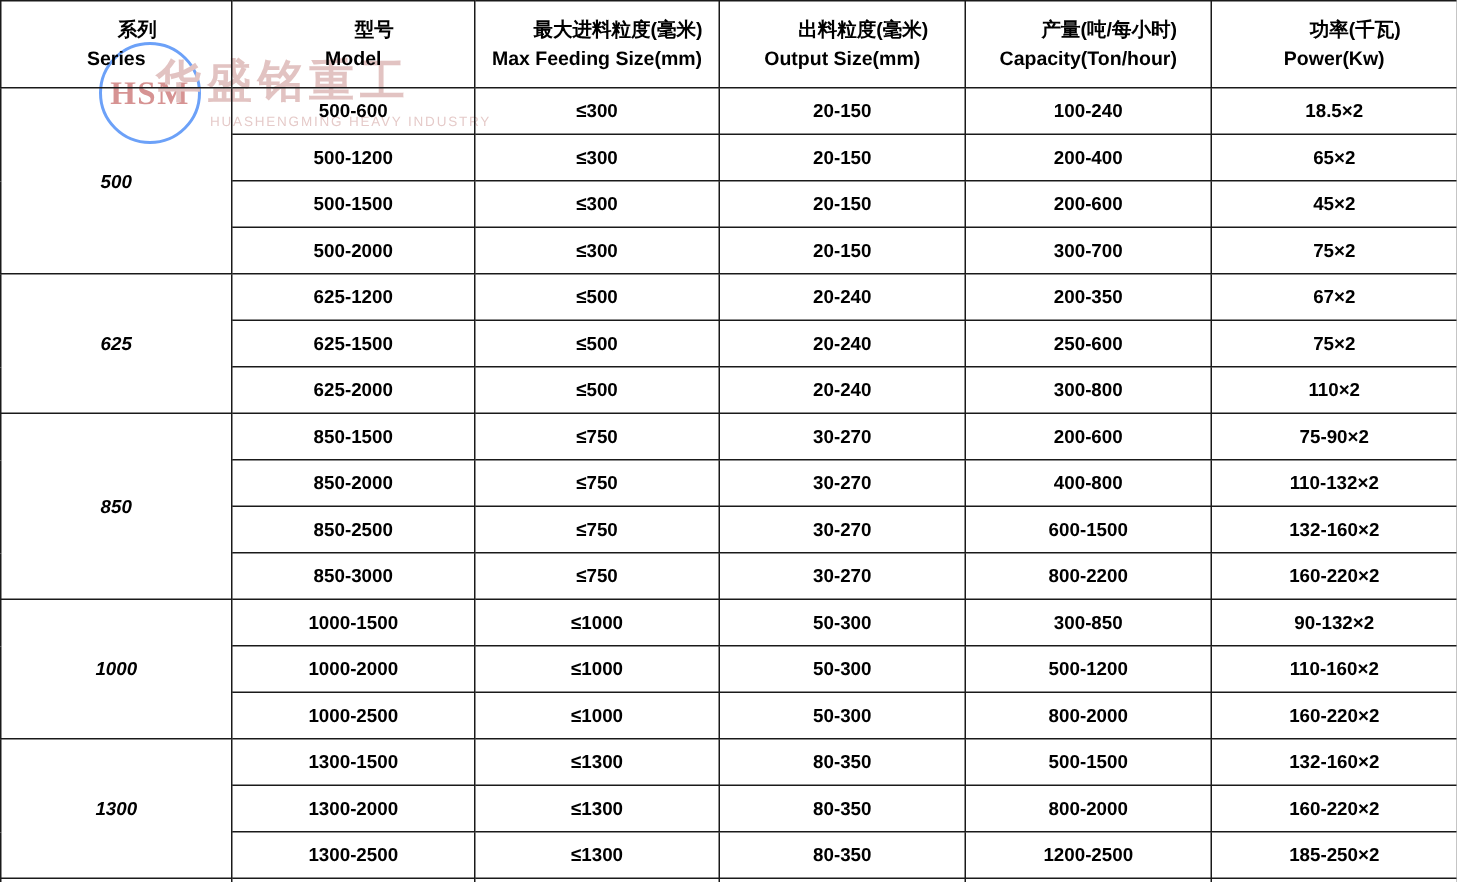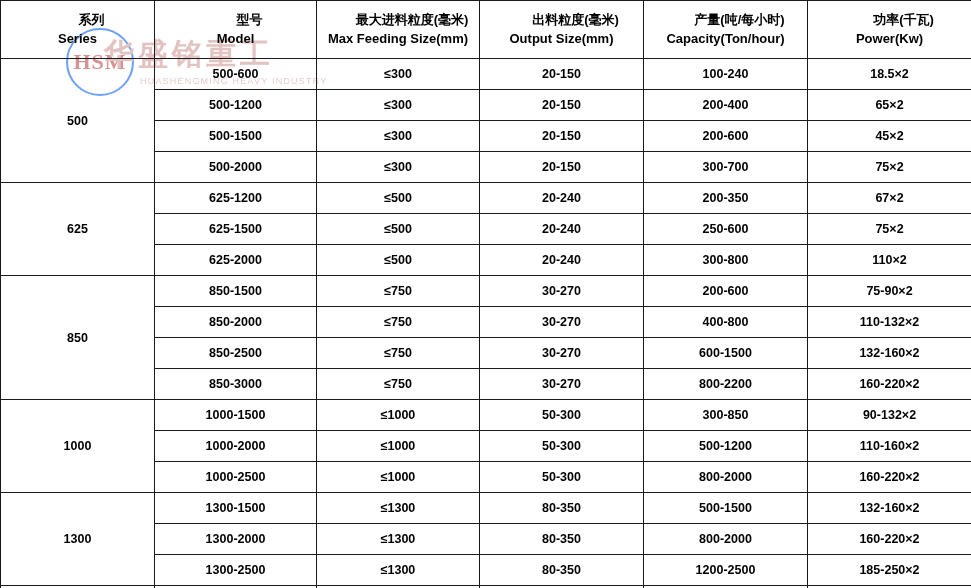--- a/index.html
+++ b/index.html
@@ -104,20 +104,21 @@
     height: 57px;
     line-height: 1.45;
     font-size: 13px;
   }
   thead th .hdr-cn { display: block; margin-left: 28px; }
   thead th .hdr-en { display: block; }
 
   td.series-cell {
     font-size: 13px;
     font-weight: bold;
+    font-style: italic;
   }
   td.model-cell,
   td.data-cell {
     font-weight: bold;
     font-size: 12.5px;
   }
 </style>
 </head>
 <body>
 

